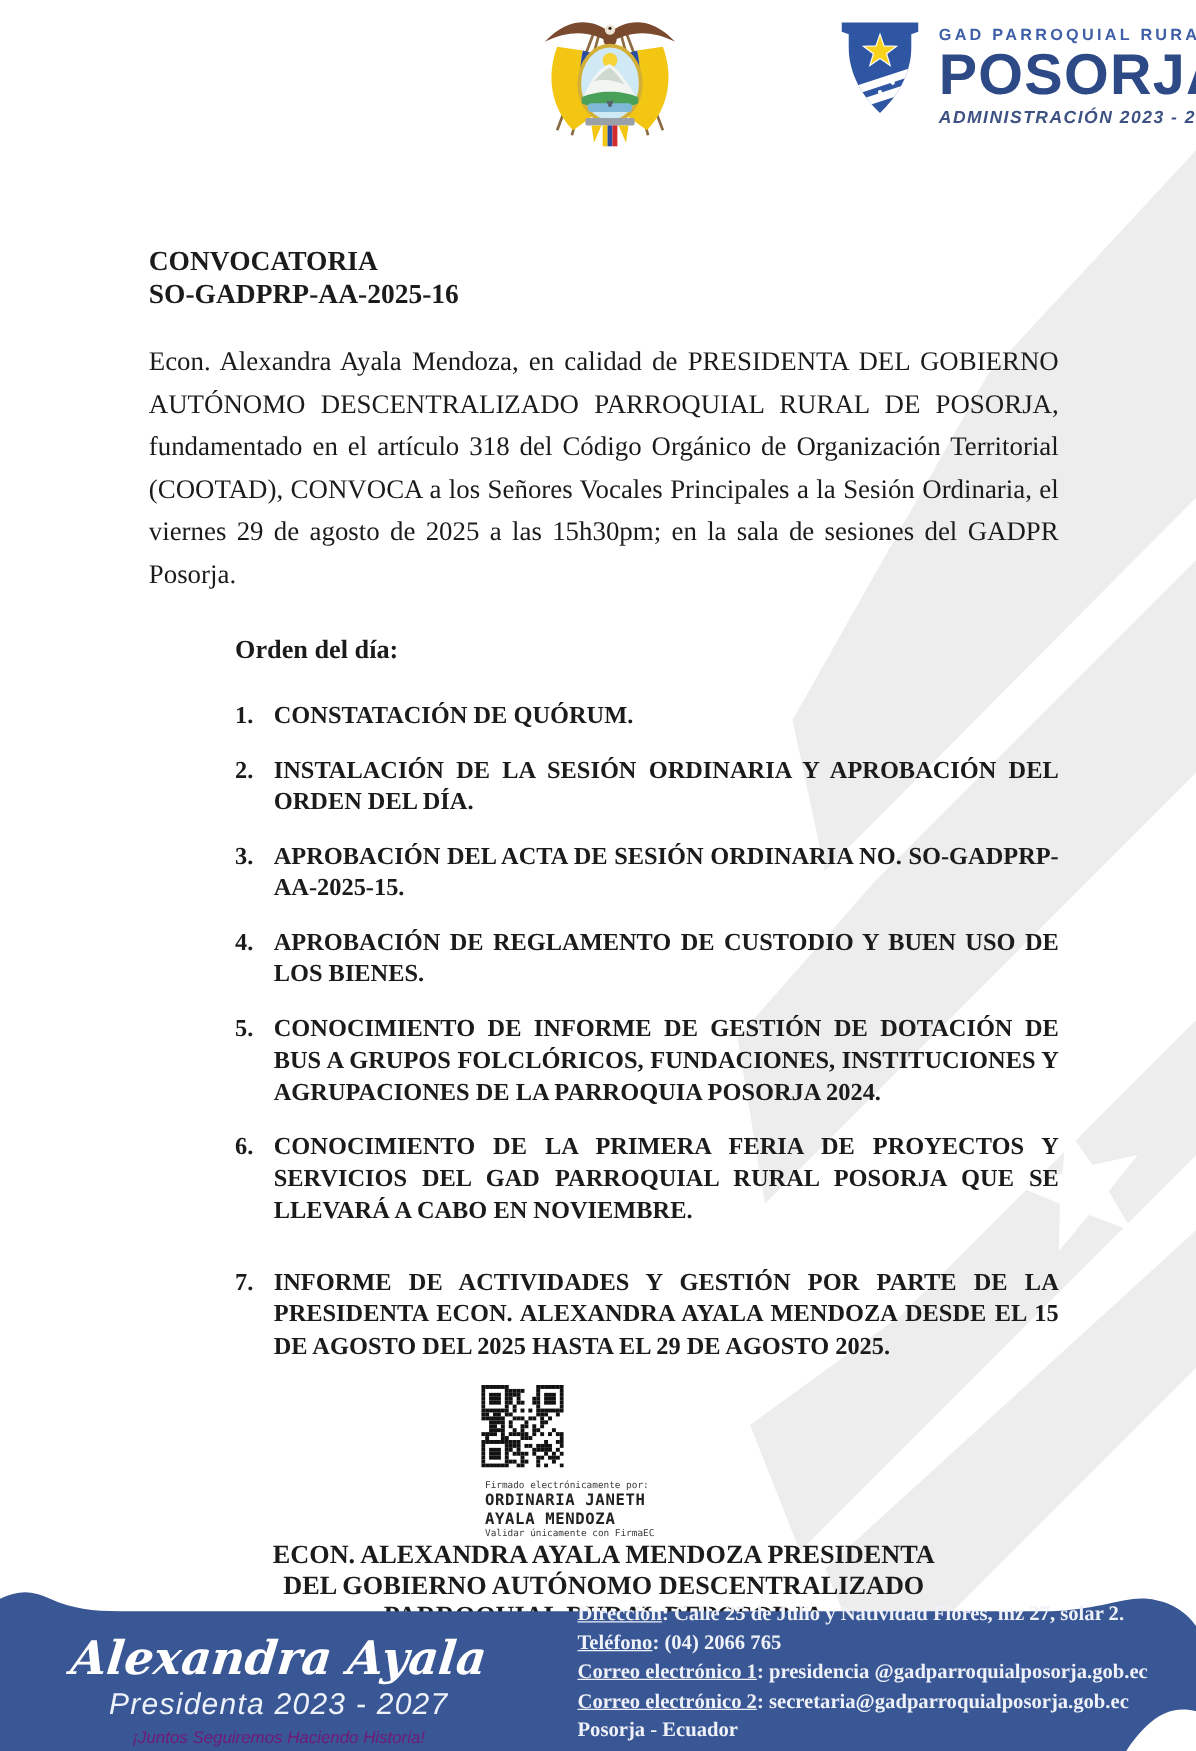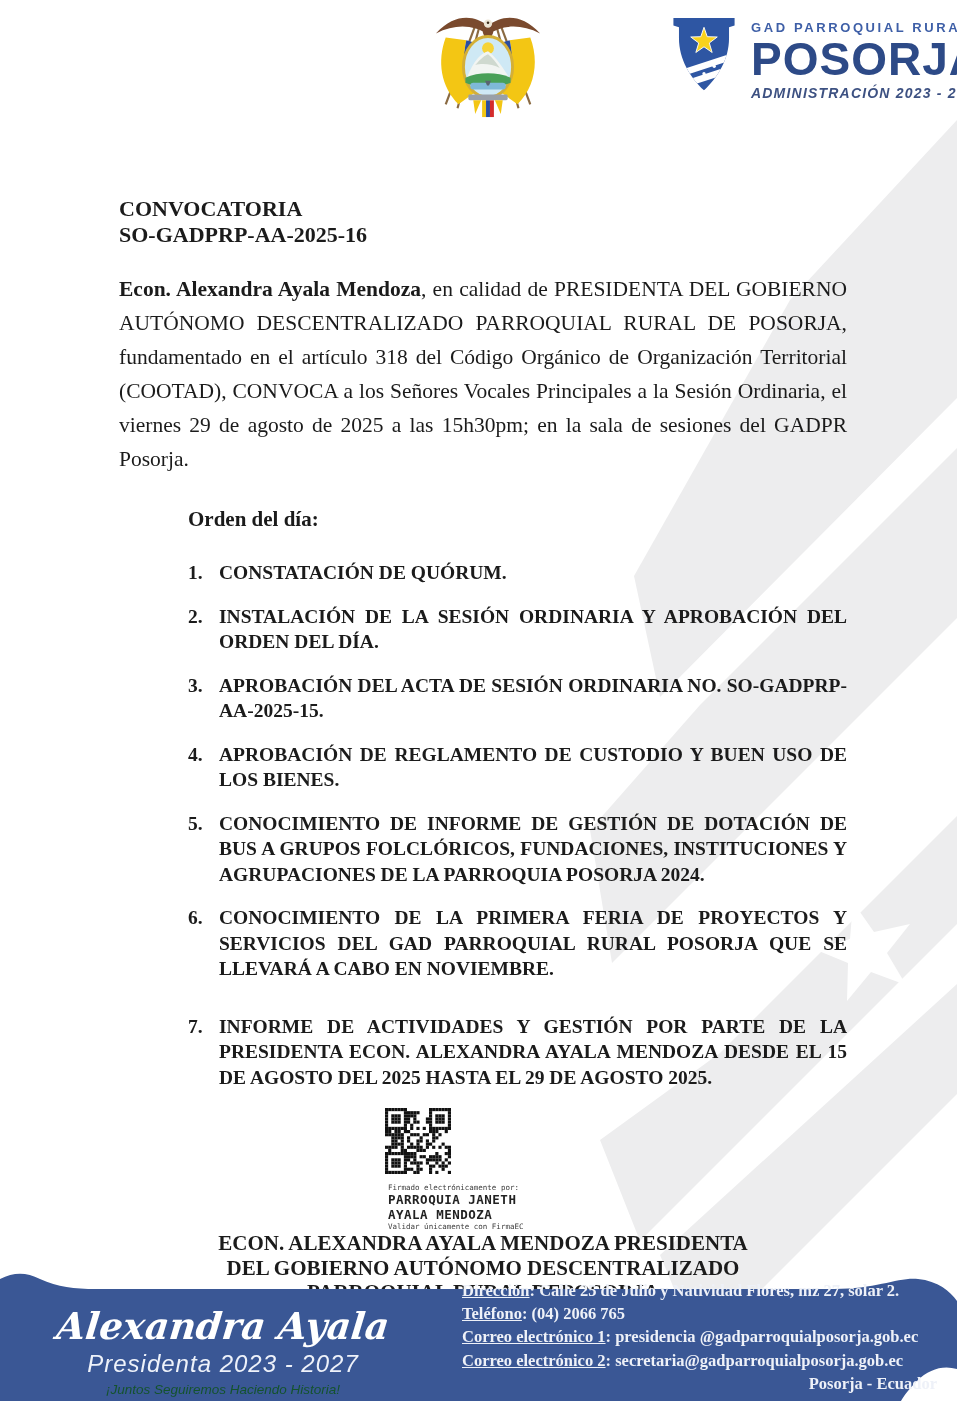--- a/index.html
+++ b/index.html
@@ -16,43 +16,43 @@
   .logo .pennant{width:76px;height:98px;flex:0 0 auto;}
   .logo .lg-text{margin-left:9px;padding-top:12px;font-family:"Liberation Sans",sans-serif;}
   .lg-top{font-size:13px;font-weight:bold;letter-spacing:2.6px;color:#3e5fa7;white-space:nowrap;}
   .lg-name{font-size:46px;font-weight:bold;letter-spacing:1px;color:#2d4a87;line-height:48px;white-space:nowrap;}
   .lg-bottom{font-size:14px;font-weight:bold;font-style:italic;letter-spacing:1.2px;color:#3d5182;white-space:nowrap;margin-top:2px;}
   .dateline{position:absolute;top:131px;left:119px;right:107px;text-align:right;font-size:23px;z-index:1;}
   
   .content{position:absolute;left:119px;right:110px;top:196px;z-index:1;}
   .doc-title{text-align:left;font-weight:bold;font-size:22px;line-height:26px;}
   .body-par{margin-top:24px;font-size:21.5px;line-height:34px;text-align:justify;}
-  .body-par .lead{font-weight:bold;}
+  .body-par .lead{font-weight:normal;}
   .agenda-head{margin:31px 0 0 69px;font-weight:bold;font-size:21px;}
   ol.agenda{list-style:none;margin:28px 0 0 69px;padding:0;}
   ol.agenda li{position:relative;padding-left:31px;font-weight:bold;font-size:19.5px;line-height:25.5px;text-align:justify;margin-bottom:18px;}
   ol.agenda li .num{position:absolute;left:0;top:0;}
   ol.agenda li.spaced{margin-top:32px;}
   
   .qr-row{display:flex;align-items:flex-start;margin:14px 0 0 266px;flex-direction:column;}
   .qr-box{width:66px;height:66px;flex:0 0 auto;background:#fff;}
   .qr-stamp{margin-left:3px;padding-top:9px;font-family:"DejaVu Sans Mono",monospace;color:#222;}
   .stamp-tiny{font-size:7.5px;line-height:9px;color:#3a3a3a;}
   .stamp-name{font-size:12.5px;font-weight:bold;line-height:15px;letter-spacing:.5px;}
   .sig-block{text-align:center;font-weight:bold;font-size:21px;line-height:24.5px;}
   
   .footer{position:absolute;left:0;bottom:0;width:957px;height:131px;z-index:2;}
   .footer svg{position:absolute;inset:0;}
   .f-left{position:absolute;left:48px;top:36px;width:350px;text-align:center;color:#ffffff;}
   .f-name{font-family:"DejaVu Serif",serif;font-style:italic;font-weight:bold;font-size:37px;line-height:40px;transform:skewX(-6deg);}
   .f-role{font-family:"Liberation Sans",sans-serif;font-style:italic;font-size:24px;line-height:27px;color:#eef2fa;margin-top:4px;letter-spacing:1px;}
-  .f-slogan{font-family:"Liberation Sans",sans-serif;font-style:italic;font-size:13.5px;color:#14532d;margin-top:5px;}
+  .f-slogan{font-family:"Liberation Sans",sans-serif;font-style:italic;font-size:13.5px;color:#701a75;margin-top:5px;}
   .f-right{position:absolute;left:462px;top:9px;width:475px;color:#eef1f8;font-weight:bold;font-size:16.5px;line-height:23.2px;}
   .f-right .lbl{text-decoration:underline;}
-  .f-loc{text-align:right;}
+  .f-loc{text-align:left;}
 </style>
 </head>
 <body>
 
 <div class="page">
 
   <svg class="watermark" viewBox="0 0 957 1401">
     <g fill="#ededee">
       <polygon points="957,120 957,398 660,697 634,576 790,300"></polygon>
       <polygon points="957,448 957,618 612,963 590,830 700,705"></polygon>
@@ -383,21 +383,21 @@
               <rect x="18" y="60" width="3" height="3"></rect>
               <rect x="27" y="60" width="3" height="3"></rect>
               <rect x="30" y="60" width="3" height="3"></rect>
               <rect x="42" y="60" width="3" height="3"></rect>
               <rect x="48" y="60" width="3" height="3"></rect>
               <rect x="60" y="60" width="3" height="3"></rect>
             </g>
           </svg></div>
       <div class="qr-stamp">
         <div class="stamp-tiny">Firmado electrónicamente por:</div>
-        <div class="stamp-name">PARROQUIA JANETH</div>
+        <div class="stamp-name">ORDINARIA JANETH</div>
         <div class="stamp-name">AYALA MENDOZA</div>
         <div class="stamp-tiny">Validar únicamente con FirmaEC</div>
       </div>
     </div>
 
     <div class="sig-block">
       <div>ECON. ALEXANDRA AYALA MENDOZA PRESIDENTA</div>
       <div>DEL GOBIERNO AUTÓNOMO DESCENTRALIZADO</div>
       <div>PARROQUIAL RURAL DEPOSORJA</div>
       <div>PERÍODO 2023-2027</div>

